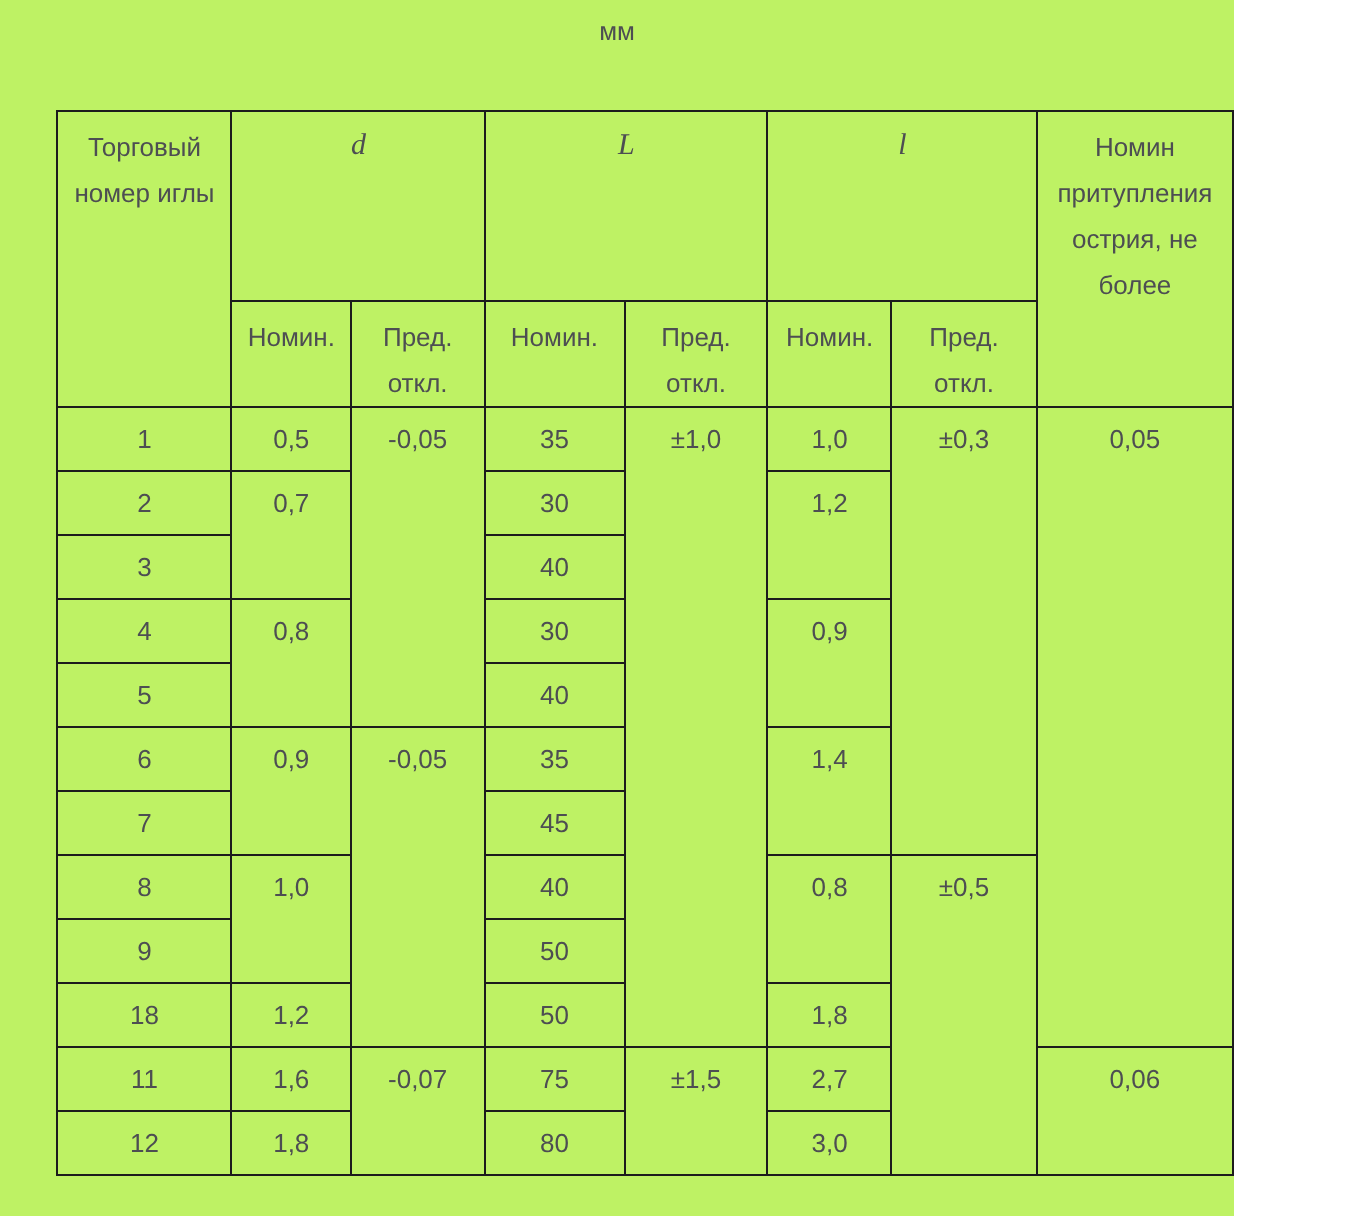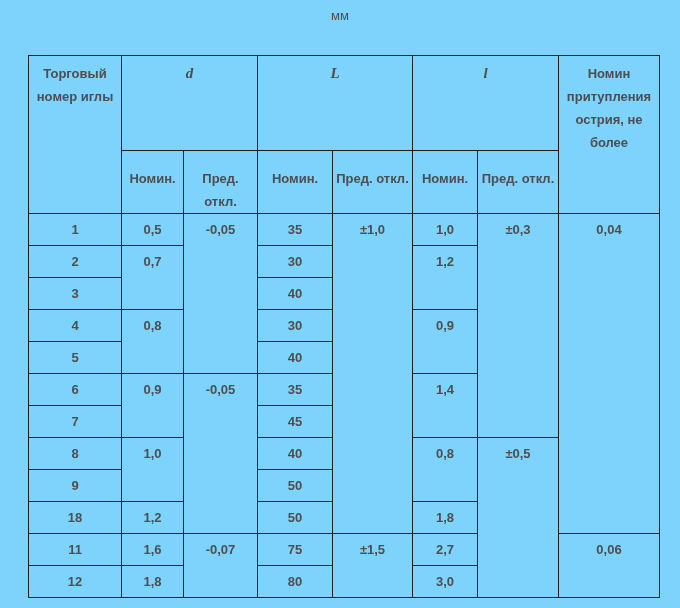--- a/index.html
+++ b/index.html
@@ -6,60 +6,60 @@
     --text-color: #4d4e52;
     --border-color: #1c1c1c;
   }
   * { box-sizing: border-box; }
   html, body {
     margin: 0;
     padding: 0;
     background: #ffffff;
   }
   .page {
-    width: 680px;
+    width: 617px;
     height: 608px;
-    background: #7dd3fc;
+    background: #bef264;
     font-family: "Liberation Sans", sans-serif;
     font-size: 13px;
     color: var(--text-color);
     overflow: hidden;
   }
   .unit-label {
     padding-top: 8px;
     height: 23px;
     text-align: center;
     line-height: 15px;
   }
   table.spec-table {
     border-collapse: collapse;
     table-layout: fixed;
     margin: 32px 0 0 28px;
   }
   th, td {
     border: 1px solid var(--border-color);
-    font-weight: bold;
+    font-weight: normal;
     text-align: center;
     vertical-align: top;
     padding: 0;
     overflow: hidden;
   }
   tr.group-row th {
     height: 95px;
     padding: 6px 4px 0 4px;
     line-height: 23px;
   }
   th.th-group {
     font-family: "Liberation Serif", "DejaVu Serif", serif;
     font-style: italic;
     font-size: 15px;
   }
   tr.sub-row th {
     height: 48px;
-    padding: 16px 2px 0 2px;
+    padding: 6px 2px 0 2px;
     line-height: 23px;
   }
   tbody tr { height: 32px; }
   tbody td {
     padding: 8px 2px 0 2px;
     line-height: 15px;
   }
 </style>
 </head>
 <body>
@@ -97,21 +97,21 @@
     </thead>
     <tbody>
       <tr>
         <td>1</td>
         <td>0,5</td>
         <td rowspan="5">-0,05</td>
         <td>35</td>
         <td rowspan="10">±1,0</td>
         <td>1,0</td>
         <td rowspan="7">±0,3</td>
-        <td rowspan="10">0,04</td>
+        <td rowspan="10">0,05</td>
       </tr>
       <tr>
         <td>2</td>
         <td rowspan="2">0,7</td>
         <td>30</td>
         <td rowspan="2">1,2</td>
       </tr>
       <tr>
         <td>3</td>
         <td>40</td>

